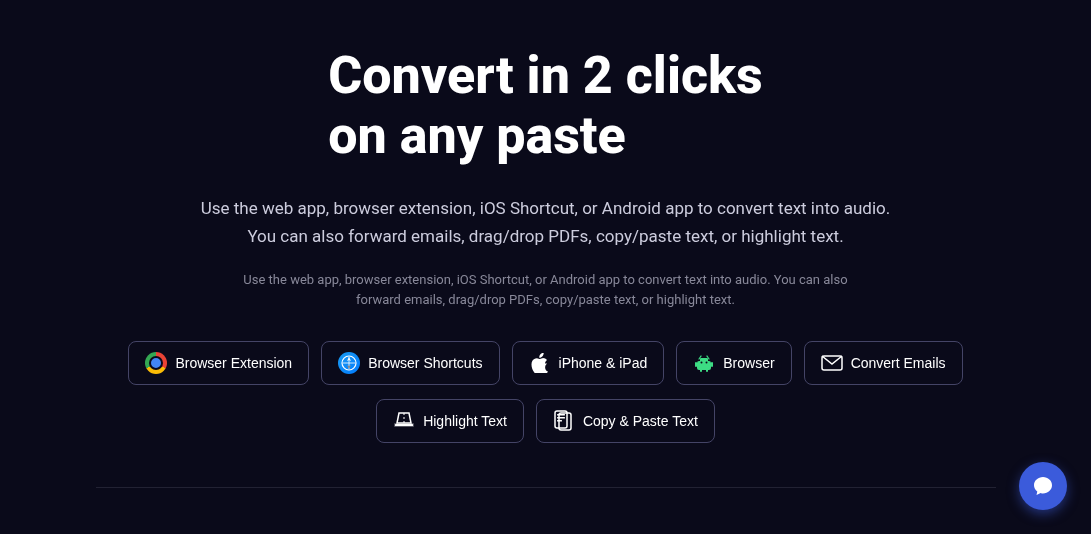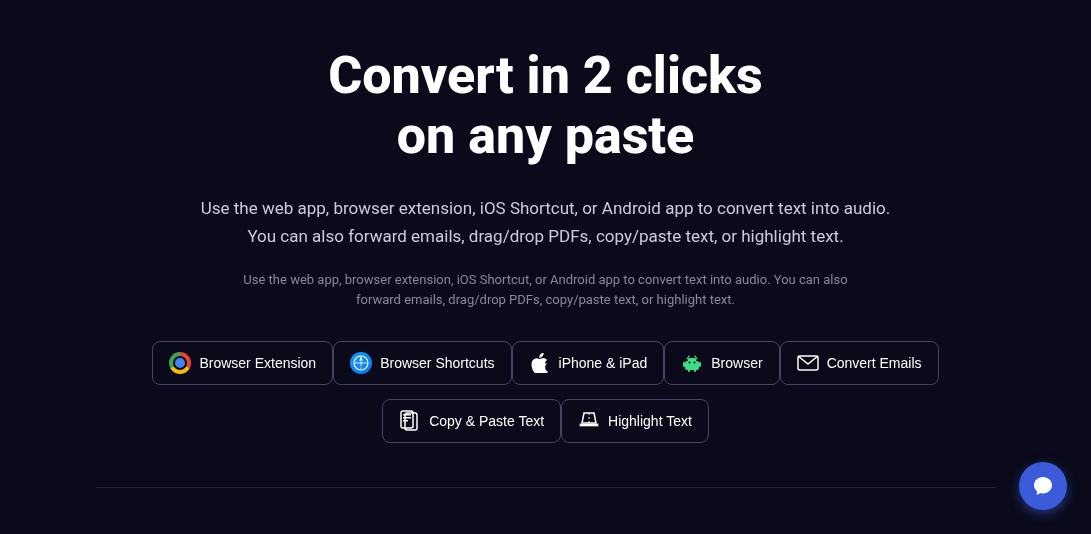--- a/index.html
+++ b/index.html
@@ -18,21 +18,20 @@
       flex-direction: column;
       align-items: center;
       justify-content: center;
       padding: 40px 20px;
       position: relative;
     }
 
     .main-title {
       font-size: 52px;
       font-weight: 800;
-      text-align: center;
       line-height: 1.15;
       margin-bottom: 30px;
       color: #ffffff;
     }
 
     .subtitle {
       font-size: 17px;
       text-align: center;
       color: #ccccdd;
       max-width: 700px;
@@ -45,20 +44,21 @@
       text-align: center;
       color: #888899;
       max-width: 640px;
       line-height: 1.6;
       margin-bottom: 30px;
     }
 
     .buttons-row {
       display: flex;
       flex-wrap: nowrap;
+      gap: 12px;
       justify-content: center;
       margin-bottom: 14px;
     }
 
     .btn {
       display: flex;
       align-items: center;
       gap: 8px;
       border: 1.5px solid #444466;
       background: transparent;
@@ -268,44 +268,44 @@
     </span>
     <span class="btn-label">Convert Emails</span>
   </button>
 
 </div>
 
 <div class="buttons-row">
 
 
   <button class="btn">
+    <span class="icon-highlight">
+      <svg width="22" height="20" viewBox="0 0 22 20" fill="none">
+        <rect x="1" y="12" width="20" height="4" rx="1" fill="white" opacity="0.3"></rect>
+        <rect x="2" y="13" width="18" height="2" rx="0.5" fill="white"></rect>
+        <path d="M6 2 L16 2 L18 12 L4 12 Z" stroke="white" stroke-width="1.5" fill="none"></path>
+        <line x1="11" y1="2" x2="11" y2="12" stroke="white" stroke-width="1" stroke-dasharray="2,2"></line>
+      </svg>
+    </span>
+    <span class="btn-label">Highlight Text</span>
+  </button>
+
+  <button class="btn">
     <span class="icon-paste">
       <svg width="20" height="22" viewBox="0 0 20 22" fill="none">
         <rect x="5" y="3" width="12" height="17" rx="2" stroke="white" stroke-width="1.5" fill="none"></rect>
         <rect x="1" y="1" width="12" height="17" rx="2" stroke="white" stroke-width="1.5" fill="none"></rect>
         <rect x="3" y="4" width="8" height="1.5" rx="0.5" fill="white"></rect>
         <rect x="3" y="7" width="8" height="1.5" rx="0.5" fill="white"></rect>
         <rect x="3" y="10" width="5" height="1.5" rx="0.5" fill="white"></rect>
       </svg>
     </span>
     <span class="btn-label">Copy &amp; Paste Text</span>
   </button>
 
-  <button class="btn">
-    <span class="icon-highlight">
-      <svg width="22" height="20" viewBox="0 0 22 20" fill="none">
-        <rect x="1" y="12" width="20" height="4" rx="1" fill="white" opacity="0.3"></rect>
-        <rect x="2" y="13" width="18" height="2" rx="0.5" fill="white"></rect>
-        <path d="M6 2 L16 2 L18 12 L4 12 Z" stroke="white" stroke-width="1.5" fill="none"></path>
-        <line x1="11" y1="2" x2="11" y2="12" stroke="white" stroke-width="1" stroke-dasharray="2,2"></line>
-      </svg>
-    </span>
-    <span class="btn-label">Highlight Text</span>
-  </button>
-
 
 </div>
 
 <div class="divider"></div>
 
 <div class="chat-button">
   <svg width="22" height="22" viewBox="0 0 22 22" fill="none">
     <path d="M11 2C6.03 2 2 5.69 2 10.2c0 2.56 1.28 4.84 3.3 6.36L4.5 20l4.2-2.1C9.52 18.27 10.25 18.4 11 18.4c4.97 0 9-3.69 9-8.2S15.97 2 11 2z" fill="white"></path>
   </svg>
 </div>

